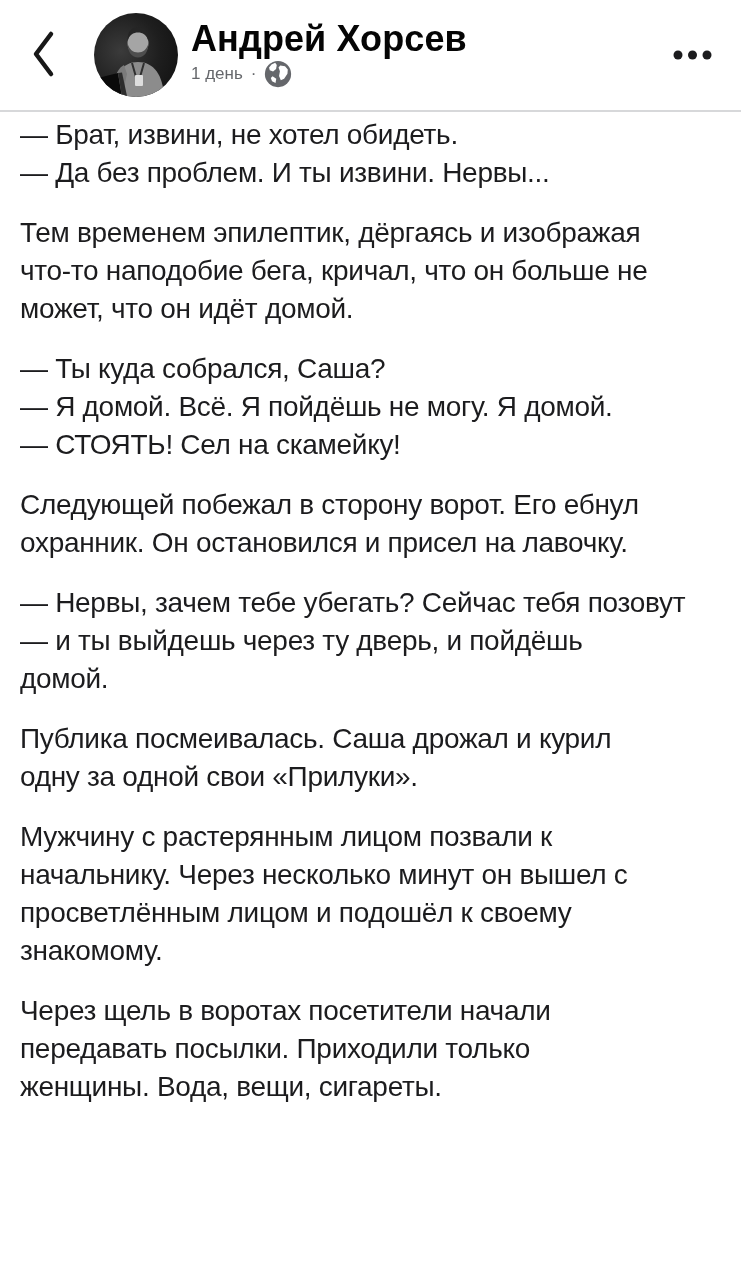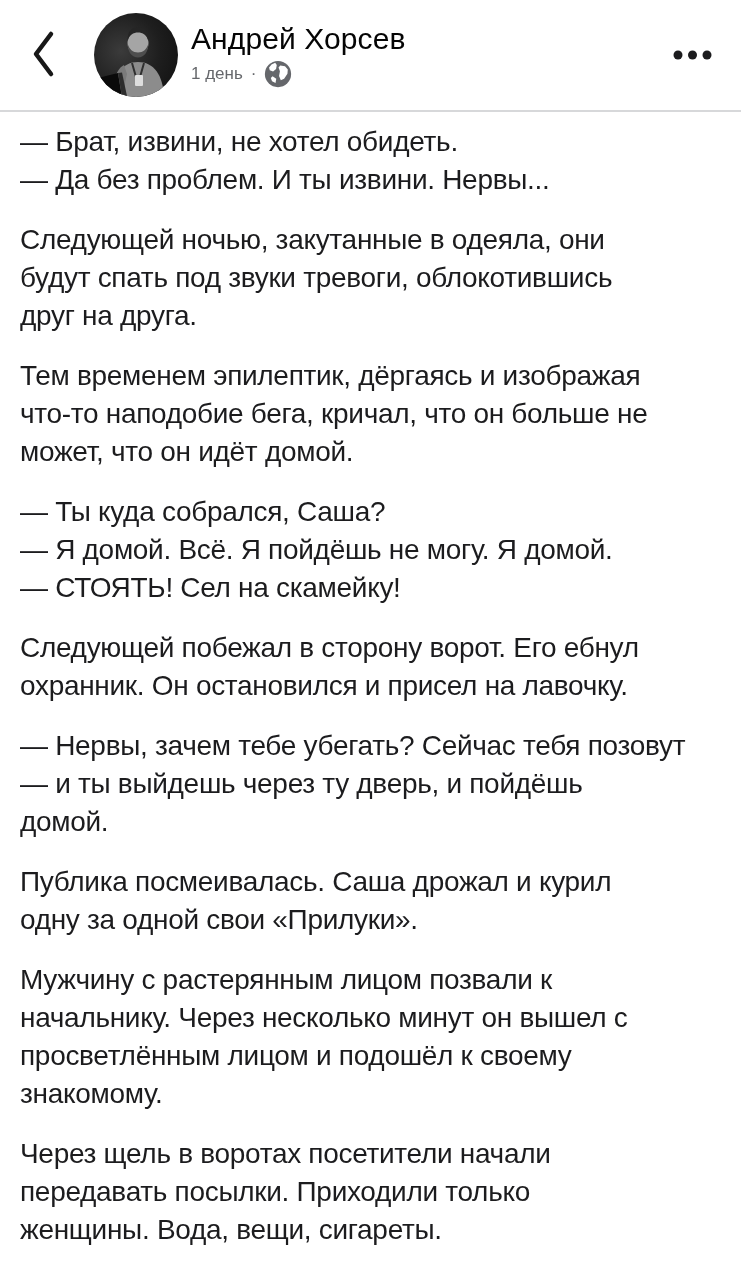--- a/index.html
+++ b/index.html
@@ -46,22 +46,22 @@
     cursor: pointer;
   }
   .avatar svg { display: block; }
   .author-block {
     margin-left: 13px;
     display: flex;
     flex-direction: column;
     justify-content: center;
   }
   .author-name {
-    font-size: 30px;
-    font-weight: 400;
+    font-size: 36px;
+    font-weight: 700;
     color: #050505;
     letter-spacing: 0.1px;
     line-height: 34px;
     cursor: pointer;
   }
   .meta-row {
     display: flex;
     align-items: center;
     margin-top: 3px;
     color: #65676b;
@@ -72,21 +72,21 @@
   .globe { width: 28px; height: 28px; display: block; }
   .more-btn { margin-left: auto; margin-right: 28px; }
   
   .divider {
     height: 2px;
     background: #d7d8da;
     flex: 0 0 auto;
   }
   
   .post-body {
-    padding: 11px 18px 0 20px;
+    padding: 4px 18px 0 20px;
     font-size: 28px;
     line-height: 38px;
     letter-spacing: -0.3px;
     color: #1c1c1e;
   }
   .post-body p {
     margin: 0 0 22px 0;
     white-space: pre-line;
   }
 </style>
@@ -153,23 +153,20 @@
       </span>
     </button>
 
   </header>
 
   <div class="divider"></div>
 
   <article class="post-body">
     <p>— Брат, извини, не хотел обидеть.
 — Да без проблем. И ты извини. Нервы...</p>
-    <p>Следующей ночью, закутанные в одеяла, они
-будут спать под звуки тревоги, облокотившись
-друг на друга.</p>
     <p>Тем временем эпилептик, дёргаясь и изображая
 что-то наподобие бега, кричал, что он больше не
 может, что он идёт домой.</p>
     <p>— Ты куда собрался, Саша?
 — Я домой. Всё. Я пойдёшь не могу. Я домой.
 — СТОЯТЬ! Сел на скамейку!</p>
     <p>Следующей побежал в сторону ворот. Его ебнул
 охранник. Он остановился и присел на лавочку.</p>
     <p>— Нервы, зачем тебе убегать? Сейчас тебя позовут
 — и ты выйдешь через ту дверь, и пойдёшь

